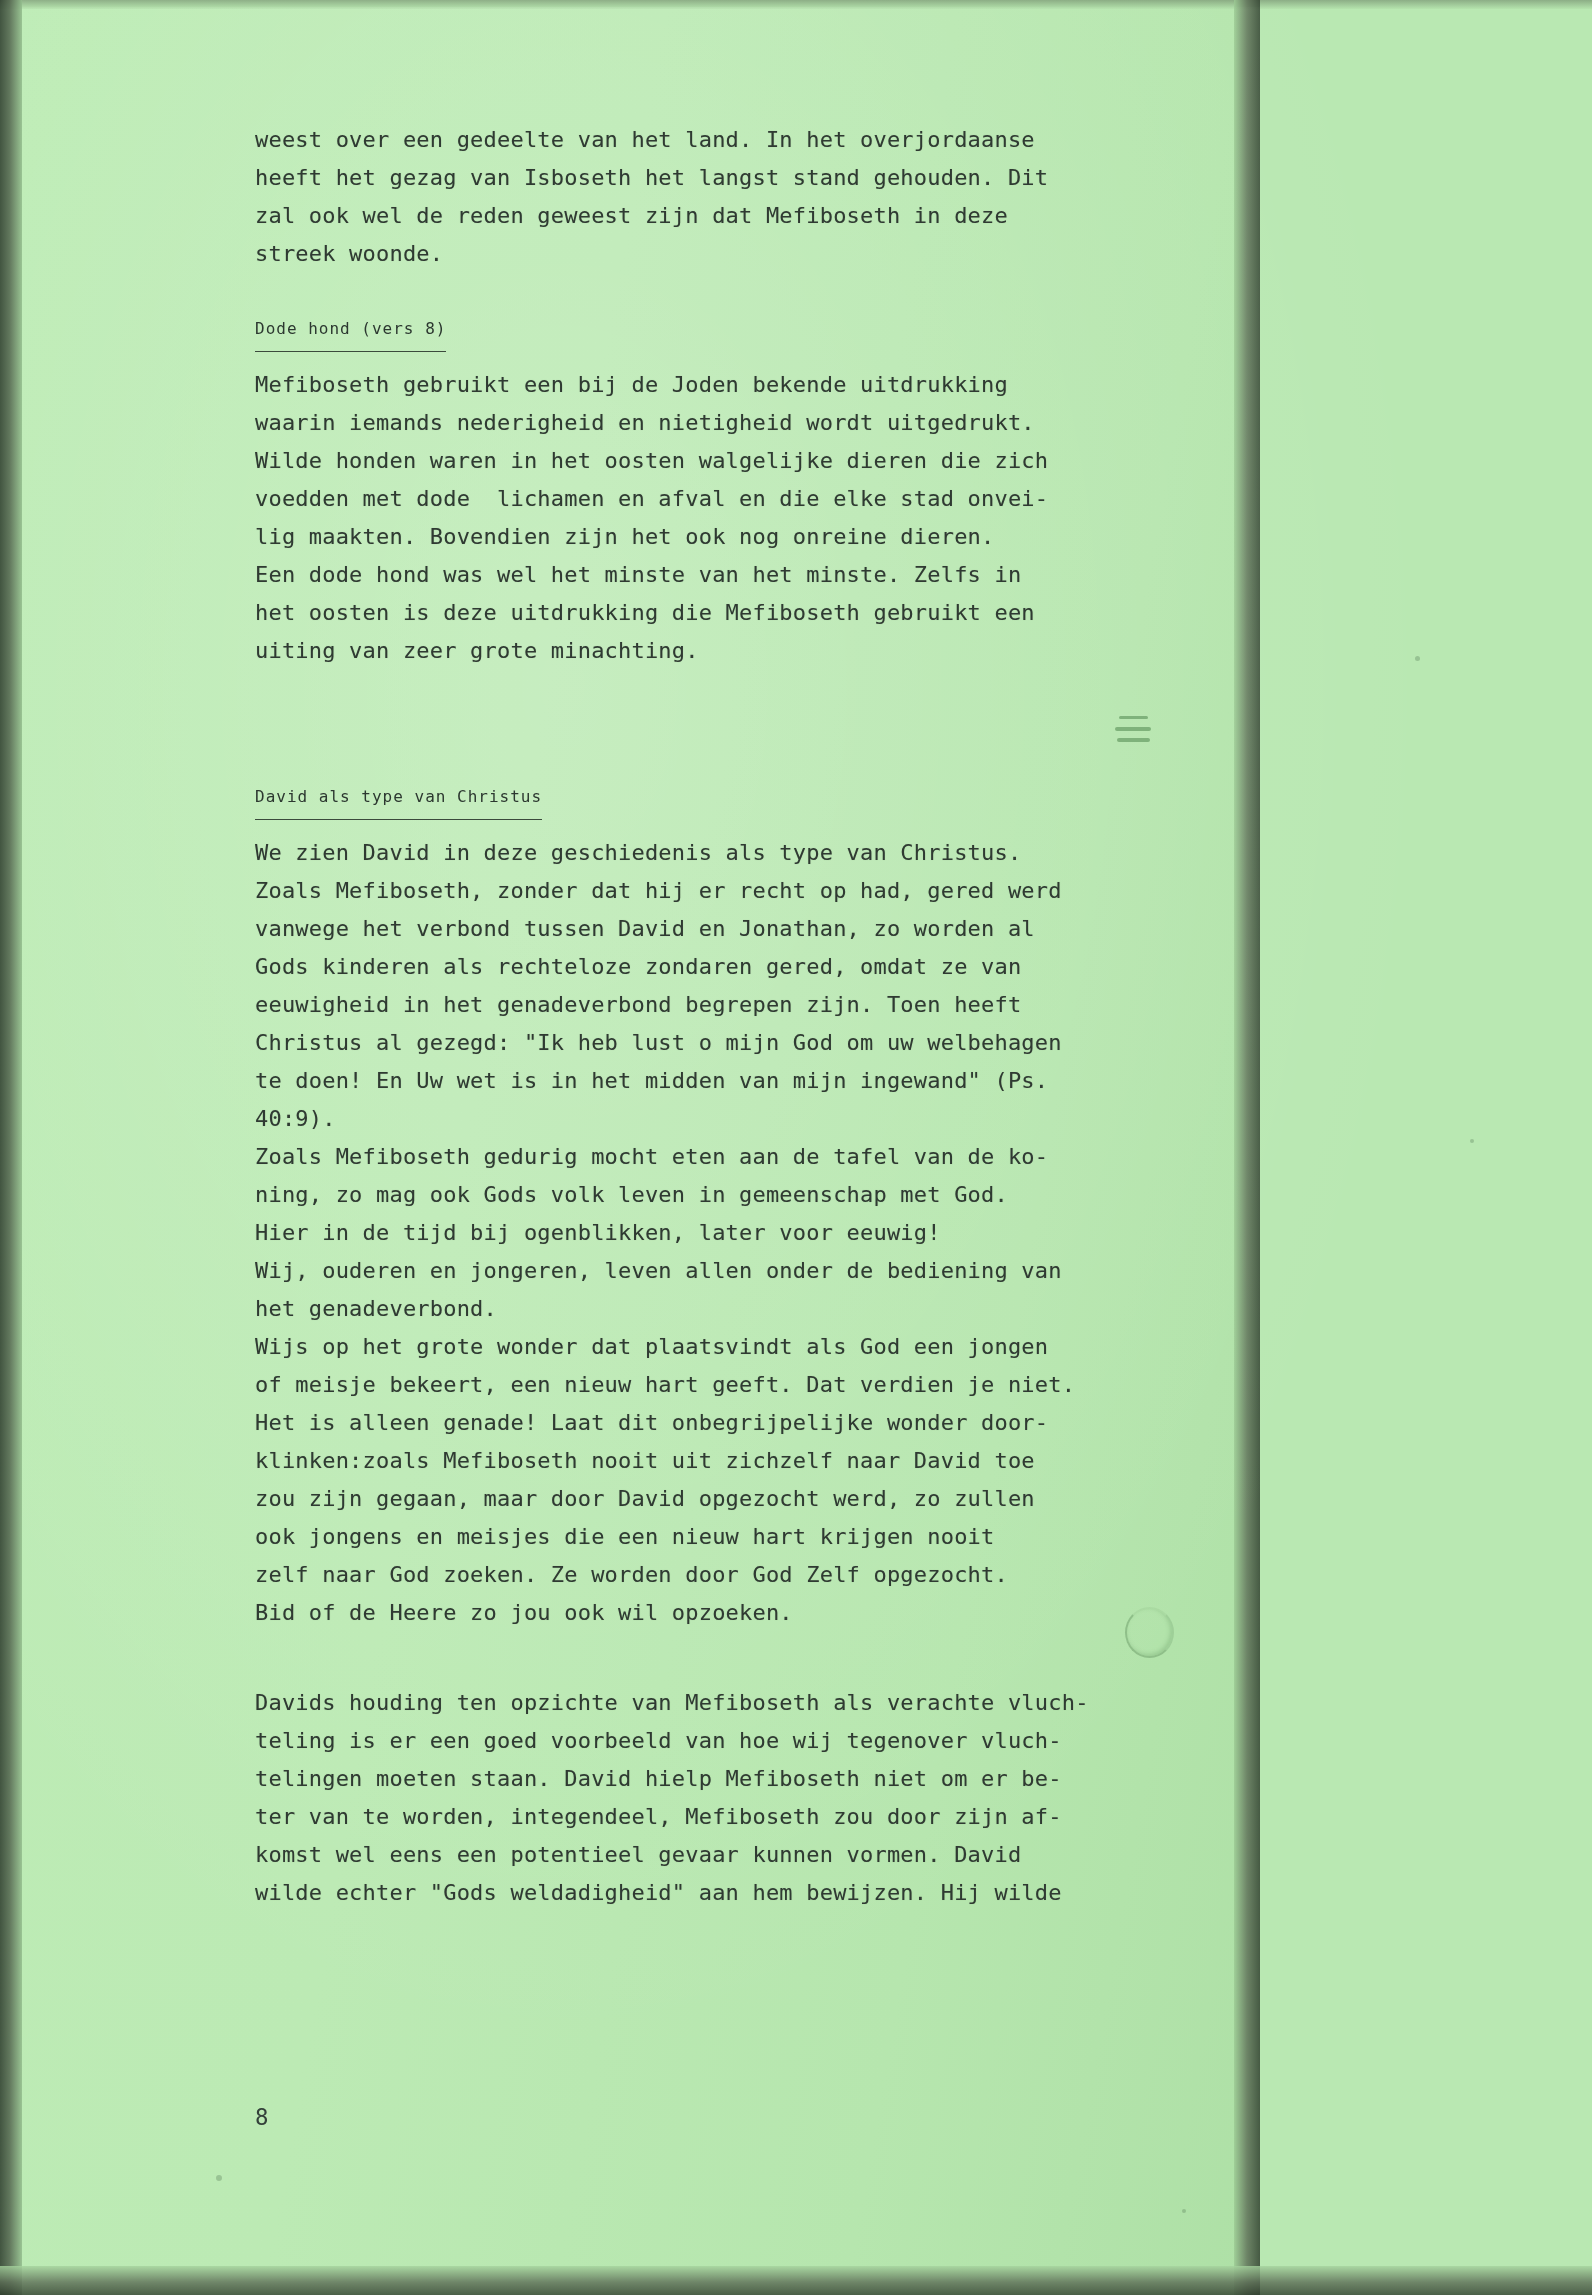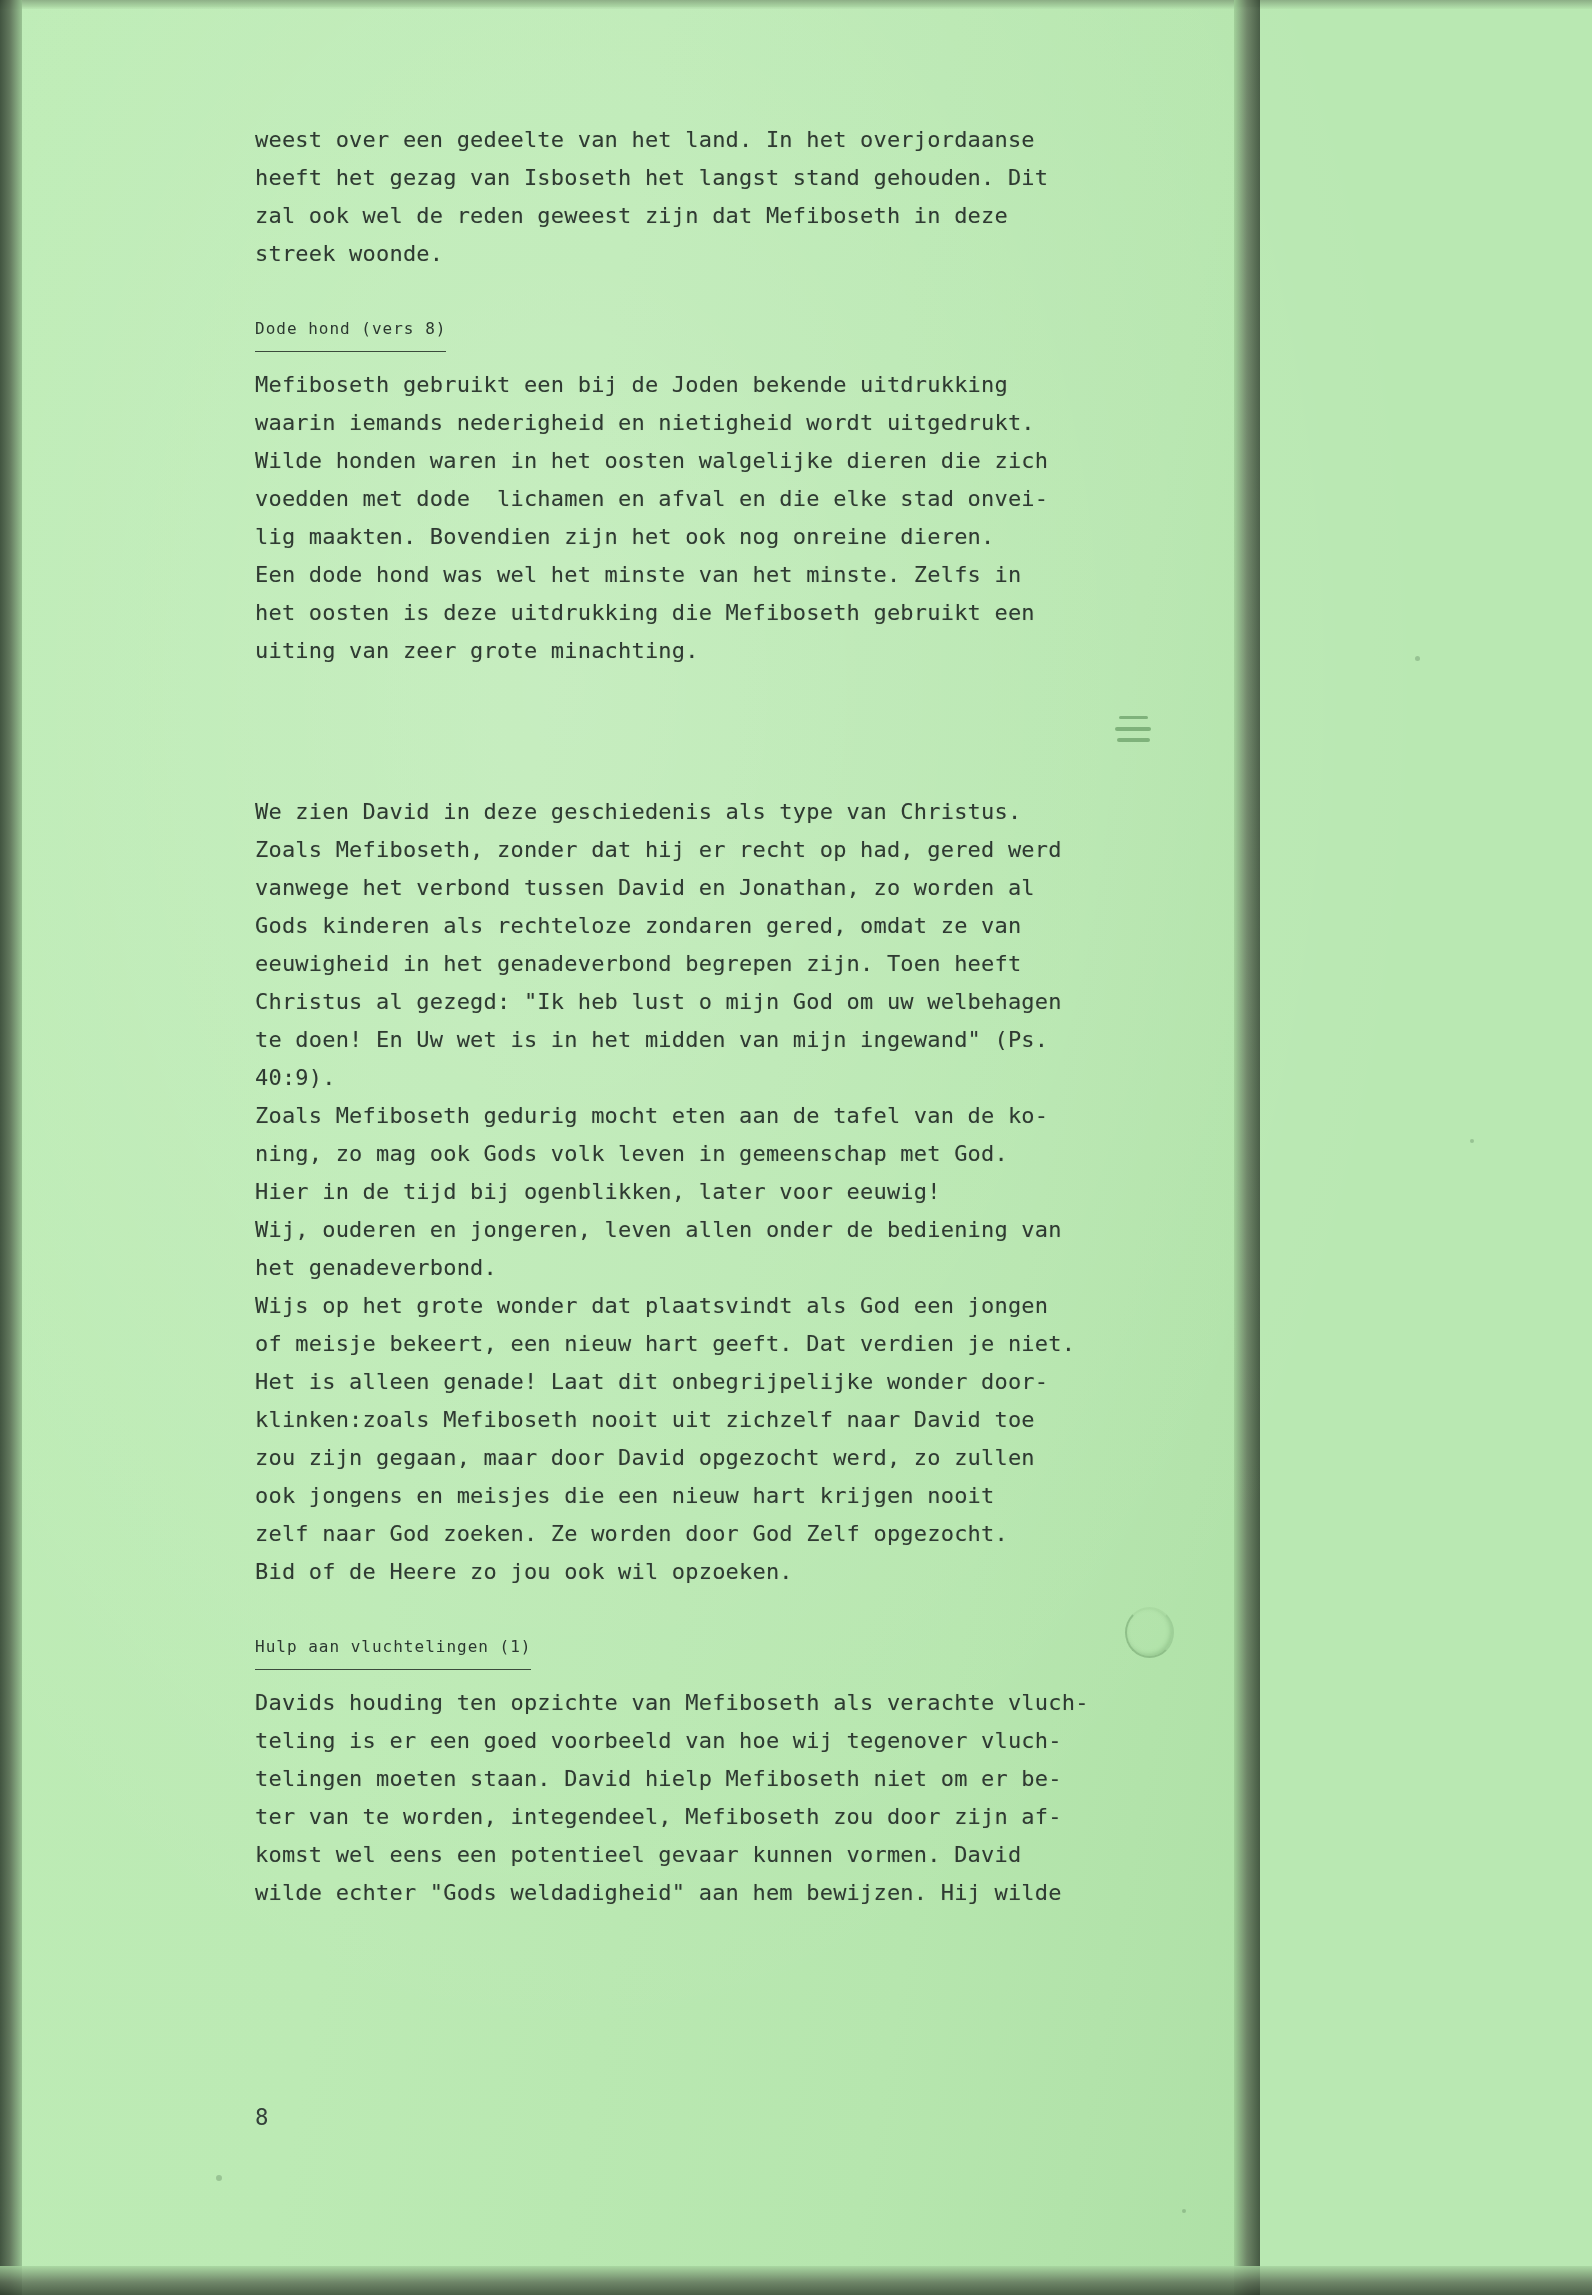--- a/index.html
+++ b/index.html
@@ -187,20 +187,23 @@
 lig maakten. Bovendien zijn het ook nog onreine dieren.
 Een dode hond was wel het minste van het minste. Zelfs in
 het oosten is deze uitdrukking die Mefiboseth gebruikt een
 uiting van zeer grote minachting.</p>
 
     <div class="gap-xl"></div>
 
 
     <div class="gap-md"></div>
 
+    <div>
+      <span class="heading">David als type van Christus</span>
+    </div>
 
     <div class="gap-sm"></div>
 
     <p class="txt para">We zien David in deze geschiedenis als type van Christus.
 Zoals Mefiboseth, zonder dat hij er recht op had, gered werd
 vanwege het verbond tussen David en Jonathan, zo worden al
 Gods kinderen als rechteloze zondaren gered, omdat ze van
 eeuwigheid in het genadeverbond begrepen zijn. Toen heeft
 Christus al gezegd: "Ik heb lust o mijn God om uw welbehagen
 te doen! En Uw wet is in het midden van mijn ingewand" (Ps.
@@ -214,23 +217,20 @@
 of meisje bekeert, een nieuw hart geeft. Dat verdien je niet.
 Het is alleen genade! Laat dit onbegrijpelijke wonder door-
 klinken:zoals Mefiboseth nooit uit zichzelf naar David toe
 zou zijn gegaan, maar door David opgezocht werd, zo zullen
 ook jongens en meisjes die een nieuw hart krijgen nooit
 zelf naar God zoeken. Ze worden door God Zelf opgezocht.
 Bid of de Heere zo jou ook wil opzoeken.</p>
 
     <div class="gap-lg"></div>
 
-    <div>
-      <span class="heading">Hulp aan vluchtelingen (1)</span>
-    </div>
 
     <div class="gap-sm"></div>
 
     <p class="txt para">Davids houding ten opzichte van Mefiboseth als verachte vluch-
 teling is er een goed voorbeeld van hoe wij tegenover vluch-
 telingen moeten staan. David hielp Mefiboseth niet om er be-
 ter van te worden, integendeel, Mefiboseth zou door zijn af-
 komst wel eens een potentieel gevaar kunnen vormen. David
 wilde echter "Gods weldadigheid" aan hem bewijzen. Hij wilde</p>
 

